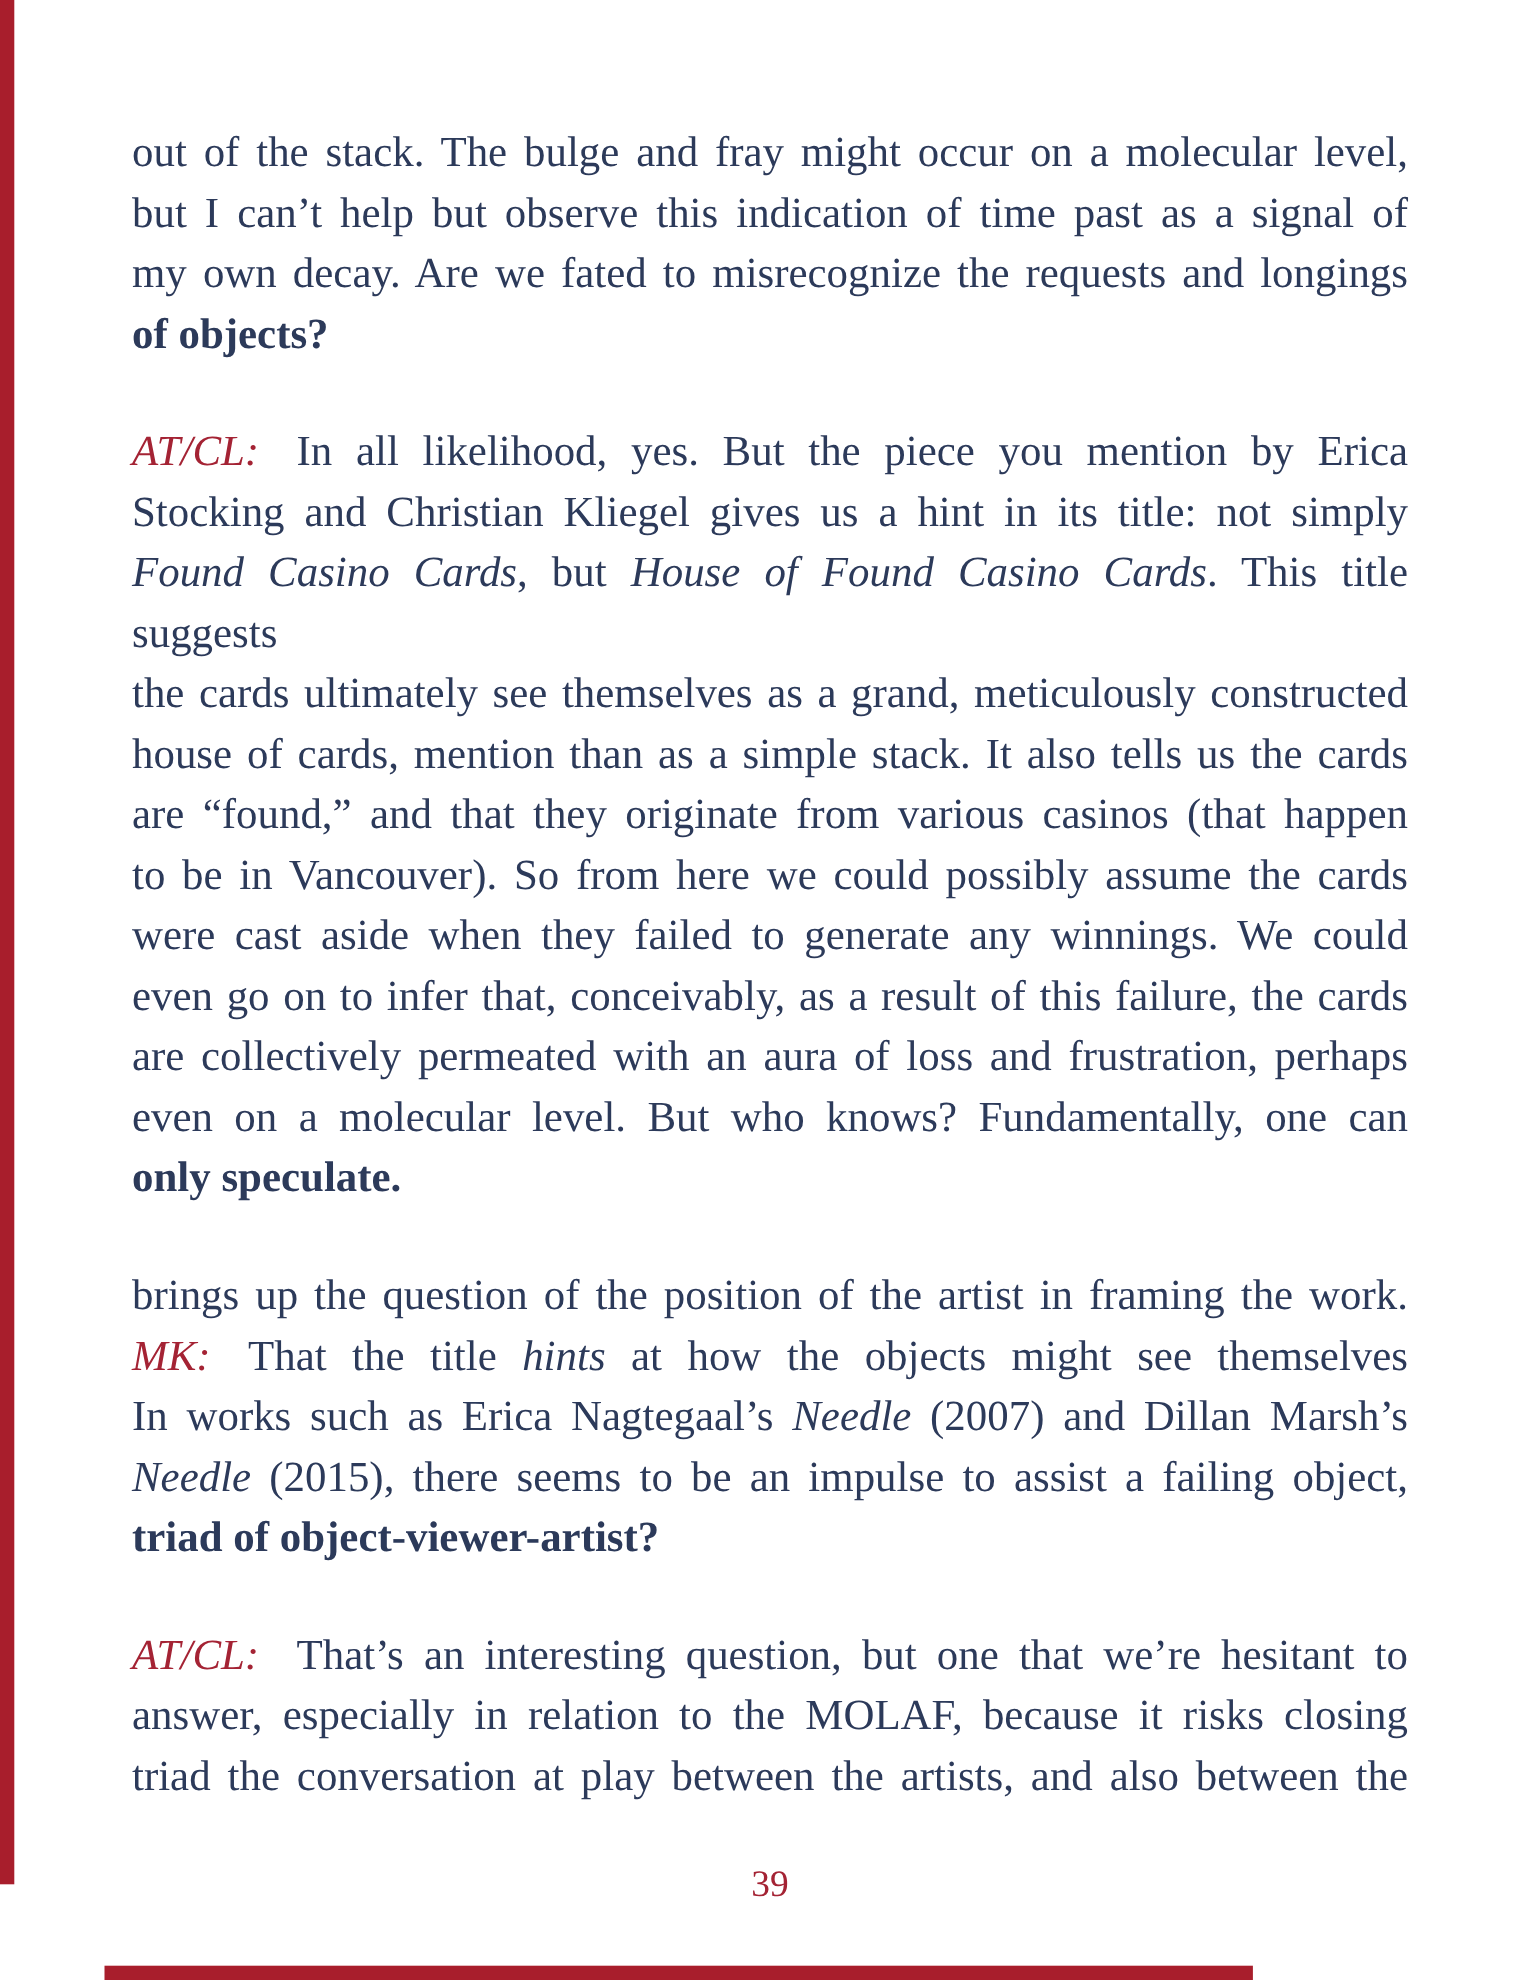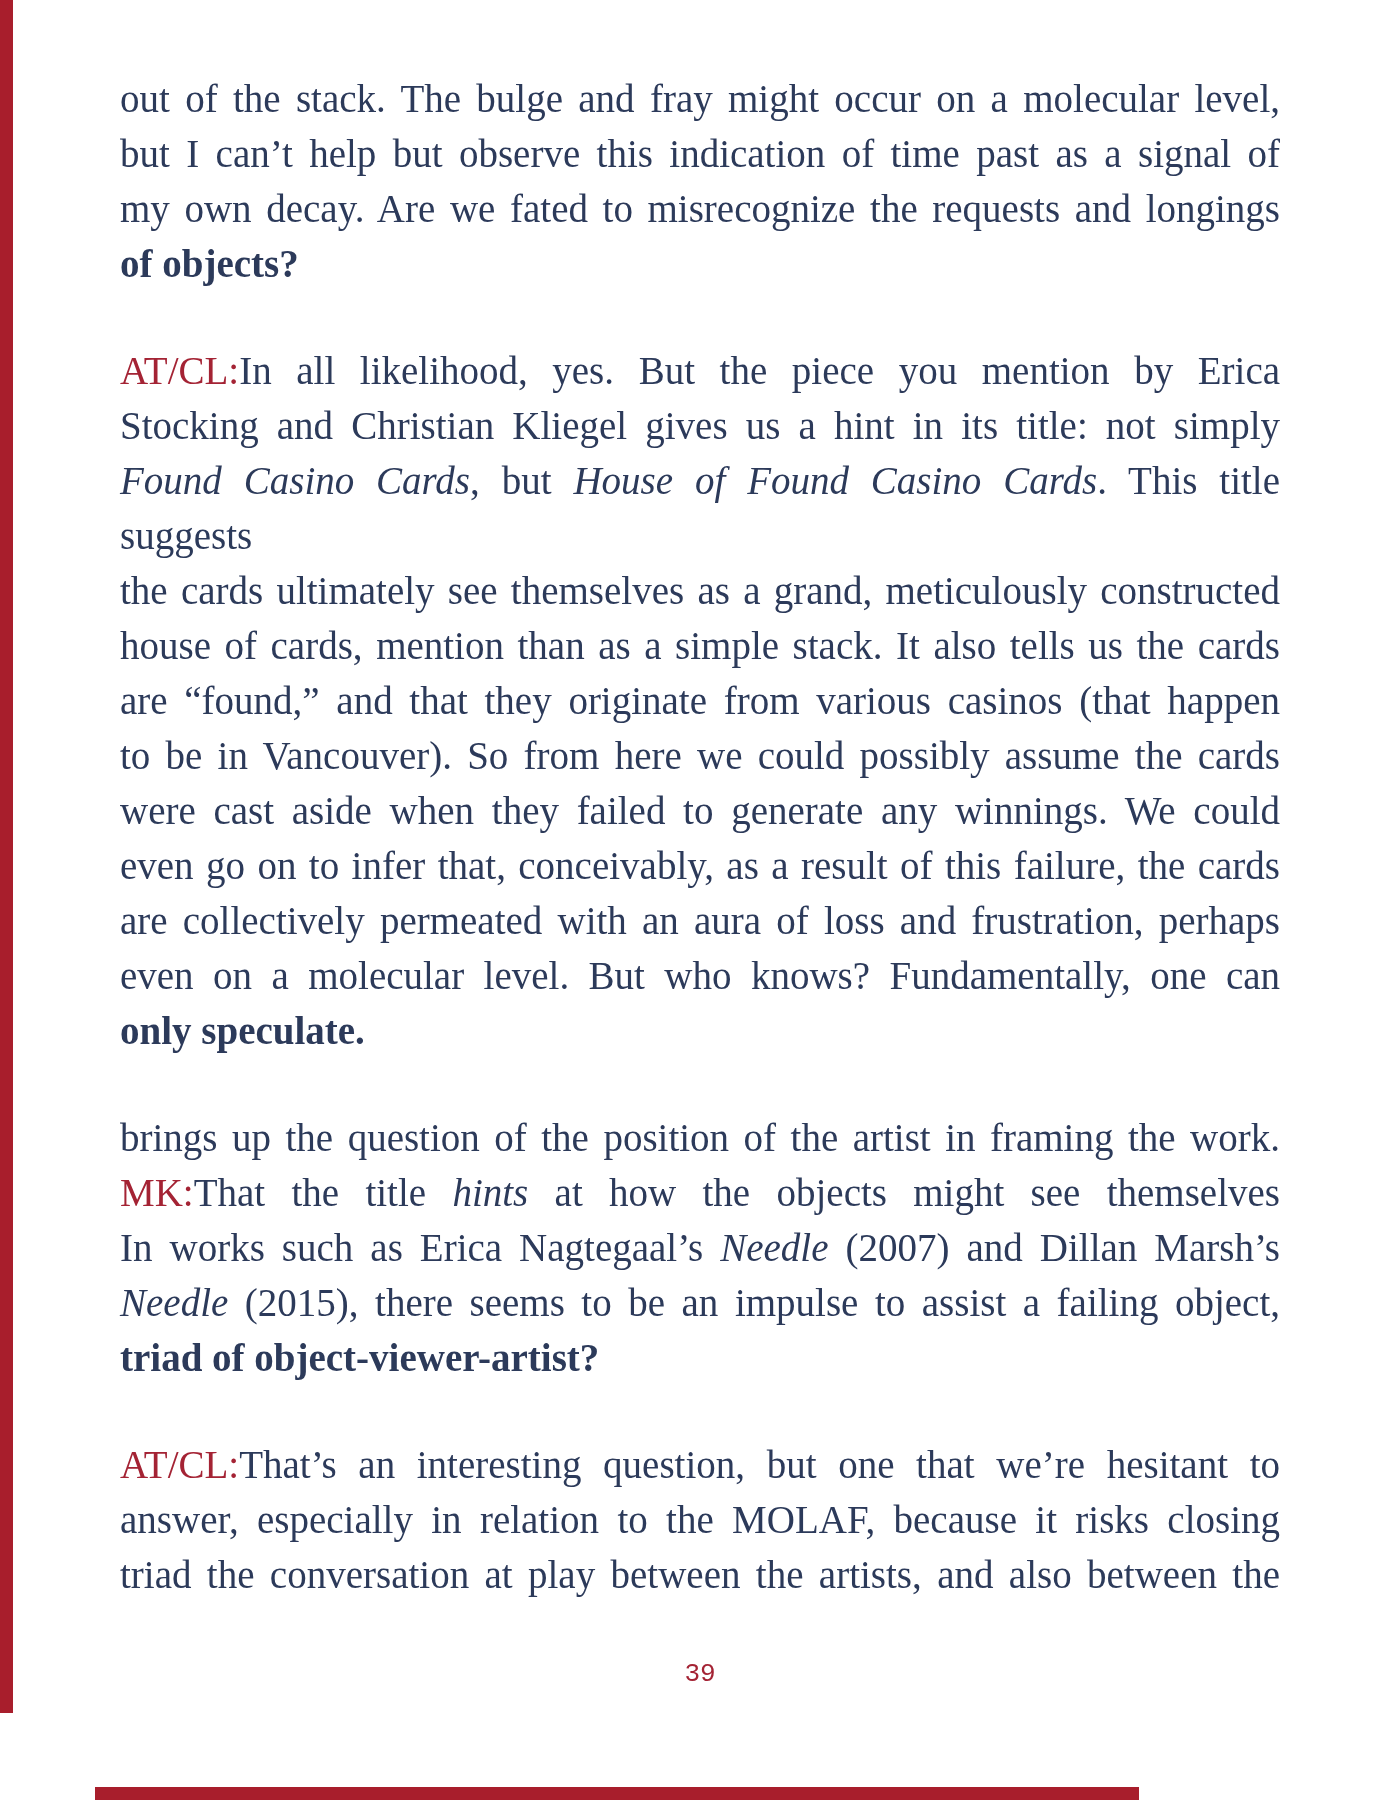--- a/index.html
+++ b/index.html
@@ -10,50 +10,51 @@
   }
   .page {
     position: relative;
     width: 1400px; height: 1800px;
     background: var(--bg, #ffffff);
     font-family: "Liberation Serif", "DejaVu Serif", serif;
     color: var(--text, #2c3a5a);
   }
   .content {
     position: absolute;
-    left: 120px; top: 15px;
+    left: 120px; top: 0;
     width: 1160px;
-    padding-top: 56px;
+    padding-top: 111px;
   }
   .para { margin-bottom: 52px; }
   .line {
     font-size: 39px;
     line-height: 55px;
     text-align: justify;
     text-align-last: justify;
     -moz-text-align-last: justify;
     text-justify: inter-word;
   }
   .line.last {
     text-align-last: left;
     font-weight: bold;
     -moz-text-align-last: left;
   }
   .label {
     color: var(--accent, #a42334);
+    margin-right: 34px;
+    font-style: italic;
   }
   .it { font-style: italic; }
   .pagenum {
     margin-top: 38px;
-    font-size: 26px;
+    font-size: 34px;
     line-height: 40px;
     text-align: center;
     text-align-last: center;
     color: var(--accent, #a42334);
-    font-family: Liberation Mono, monospace;
   }
   .edge-left {
     position: absolute;
     left: 0; top: 0;
     width: 13px; height: 1713px;
     background: var(--edge, #a81e2c);
   }
   .edge-bottom {
     position: absolute;
     left: 95px; top: 1787px;

